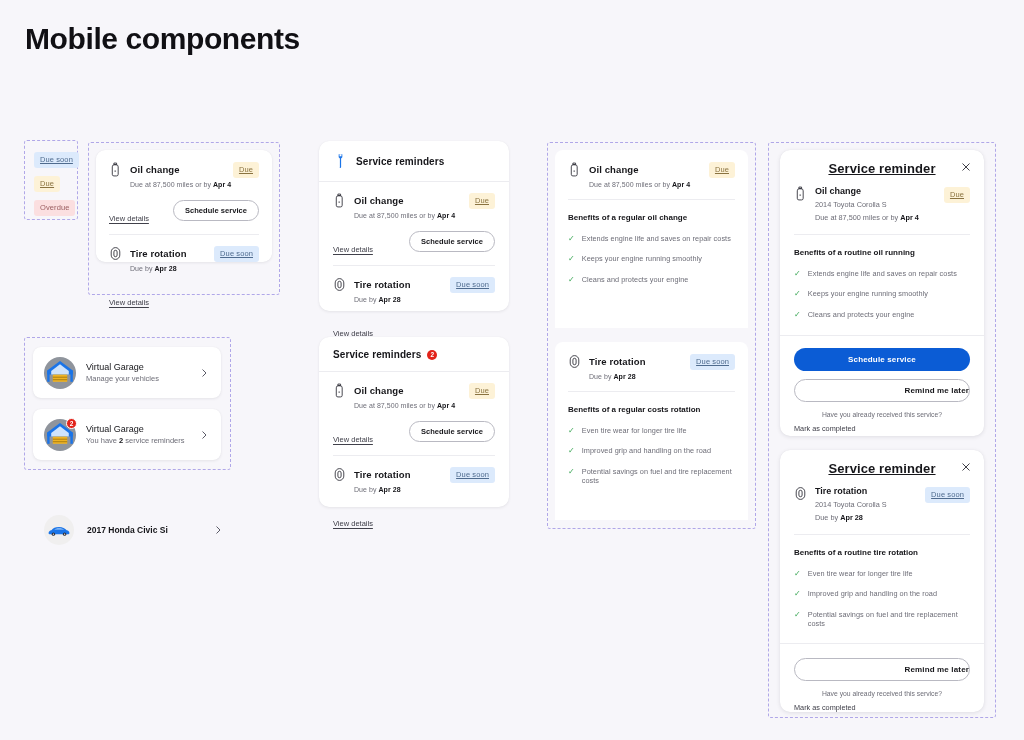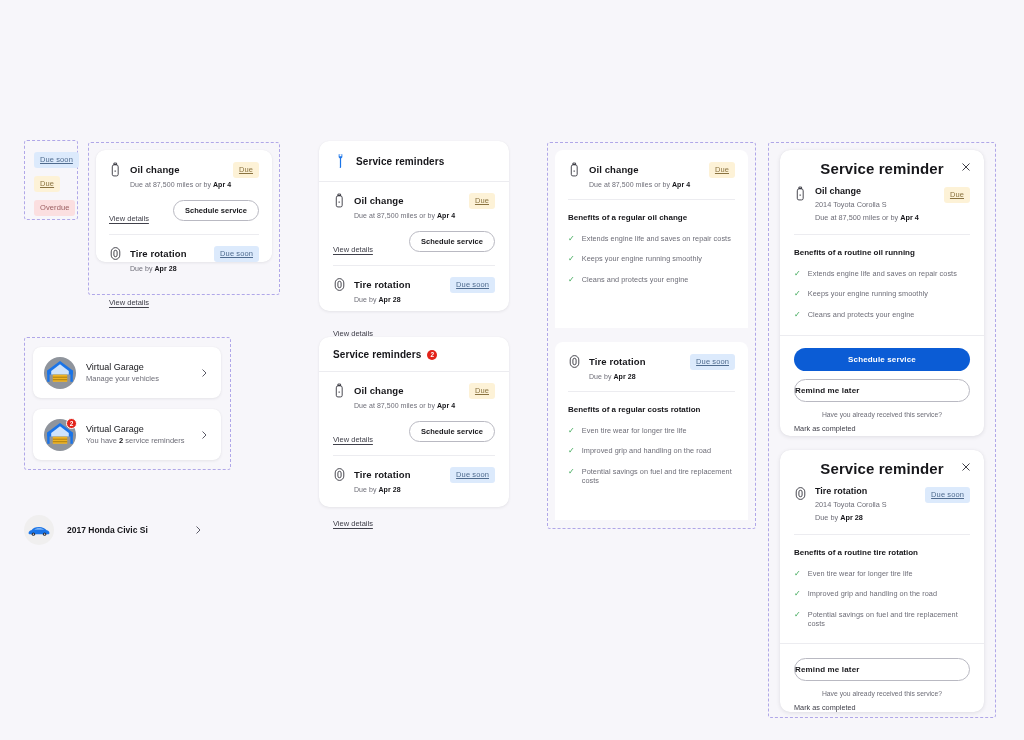--- a/index.html
+++ b/index.html
@@ -99,21 +99,21 @@
   .vg-sub b { color: #16161a; font-weight: 700; }
   .chev { width: 12px; height: 12px; flex: 0 0 12px; color: #5a5a66; }
   .dot-badge {
     position: absolute; right: -1px; top: -1px;
     width: 11px; height: 11px; border-radius: 50%;
     background: #e2231a; color: #fff; font-size: 6.5px; font-weight: 700;
     display: flex; align-items: center; justify-content: center;
     border: 1.2px solid #fff;
   }
   .vehicle-row {
-    position: absolute; left: 24px; top: 513px; width: 180px; height: 34px;
+    position: absolute; left: 44px; top: 513px; width: 180px; height: 34px;
     display: flex; align-items: center;
   }
   .vehicle-ava { width: 30px; height: 30px; border-radius: 50%; background: #f0efef; flex:0 0 30px;
     display:flex; align-items:center; justify-content:center; margin-right: 13px;}
   .vehicle-name { font-size: 8.5px; font-weight: 700; color: #16161a; flex: 1 1 auto; }
 
   
   #cardC1 { position: absolute; left: 319px; top: 141px; width: 190px; height: 170px; }
   #cardC2 { position: absolute; left: 319px; top: 337px; width: 190px; height: 170px; }
   .sr-head {
@@ -144,55 +144,56 @@
 
   
   #frameE { left: 768px; top: 142px; width: 228px; height: 576px; }
   .modal { position: absolute; left: 780px; width: 204px; border-radius: 10px; background: #fff;
            box-shadow: 0 1px 4px rgba(20,20,43,.10), 0 0 1px rgba(20,20,43,.07); }
   #modal1 { top: 150px; height: 286px; }
   #modal2 { top: 450px; height: 262px; }
   .modal-head {
     position: relative; height: 36px; display: flex; align-items: center; justify-content: center;
   }
-  .modal-title { font-size: 15px; font-weight: 700; color: #16161a; letter-spacing: .1px; }
+  .modal-title { font-size: 13px; font-weight: 700; color: #16161a; letter-spacing: .1px; text-decoration: underline; }
   .modal-close {
     position: absolute; right: 12px; top: 11px; width: 12px; height: 12px; cursor: pointer; color: #2a2a33;
   }
   .modal-body { padding: 0 14px; }
   .m-rem { position: relative; display: flex; padding-bottom: 12px; }
   .m-rem-title { font-size: 9px; font-weight: 700; color: #16161a; }
   .m-rem-line { font-size: 7.3px; color: #6d6d77; margin-top: 4px; }
   .m-rem-line b { color: #16161a; font-weight: 700; }
   .m-badge { position: absolute; right: 0; top: 1px; }
   .modal-actions { padding: 12px 14px 0 14px; }
   .btn-primary {
     display: block; width: 100%; text-align: center;
     background: #0b5cd5; color: #fff; font-size: 8px; font-weight: 700;
     border: none; border-radius: 999px; padding: 7px 0; cursor: pointer;
     letter-spacing: .15px;
   }
   .btn-secondary {
-    display: block; width: 100%; text-align: left;
+    display: block; width: 100%; text-align: right;
     background: #fff; color: #16161a; font-size: 8px; font-weight: 700;
     border: 1px solid #b9b9c2; border-radius: 999px; padding: 6px 0; cursor: pointer;
     margin-top: 8px; letter-spacing: .15px;
   }
   .ask-text { text-align: center; font-size: 6.8px; color: #6d6d77; margin-top: 9px; }
   .mark-link {
     display: block; text-align: left; font-size: 7.3px; color: #40404a;
     text-underline-offset: 2px; margin-top: 6px; cursor: pointer;
   }
   .thin-sep { height: 1px; background: #ececf0; margin: 10px 0 0 0; }
 </style>
 </head>
 <body>
 
 <div class="stage">
 
+  <div class="page-title">Mobile components</div>
 
   <div class="frame swatch-col">
     <span class="badge duesoon sw1">Due soon</span>
     <span class="badge due sw2">Due</span>
     <span class="badge overdue sw3">Overdue</span>
   </div>
 
   <div class="frame" id="frameA"></div>
   <div class="card" id="cardA">
     <div class="padA">

